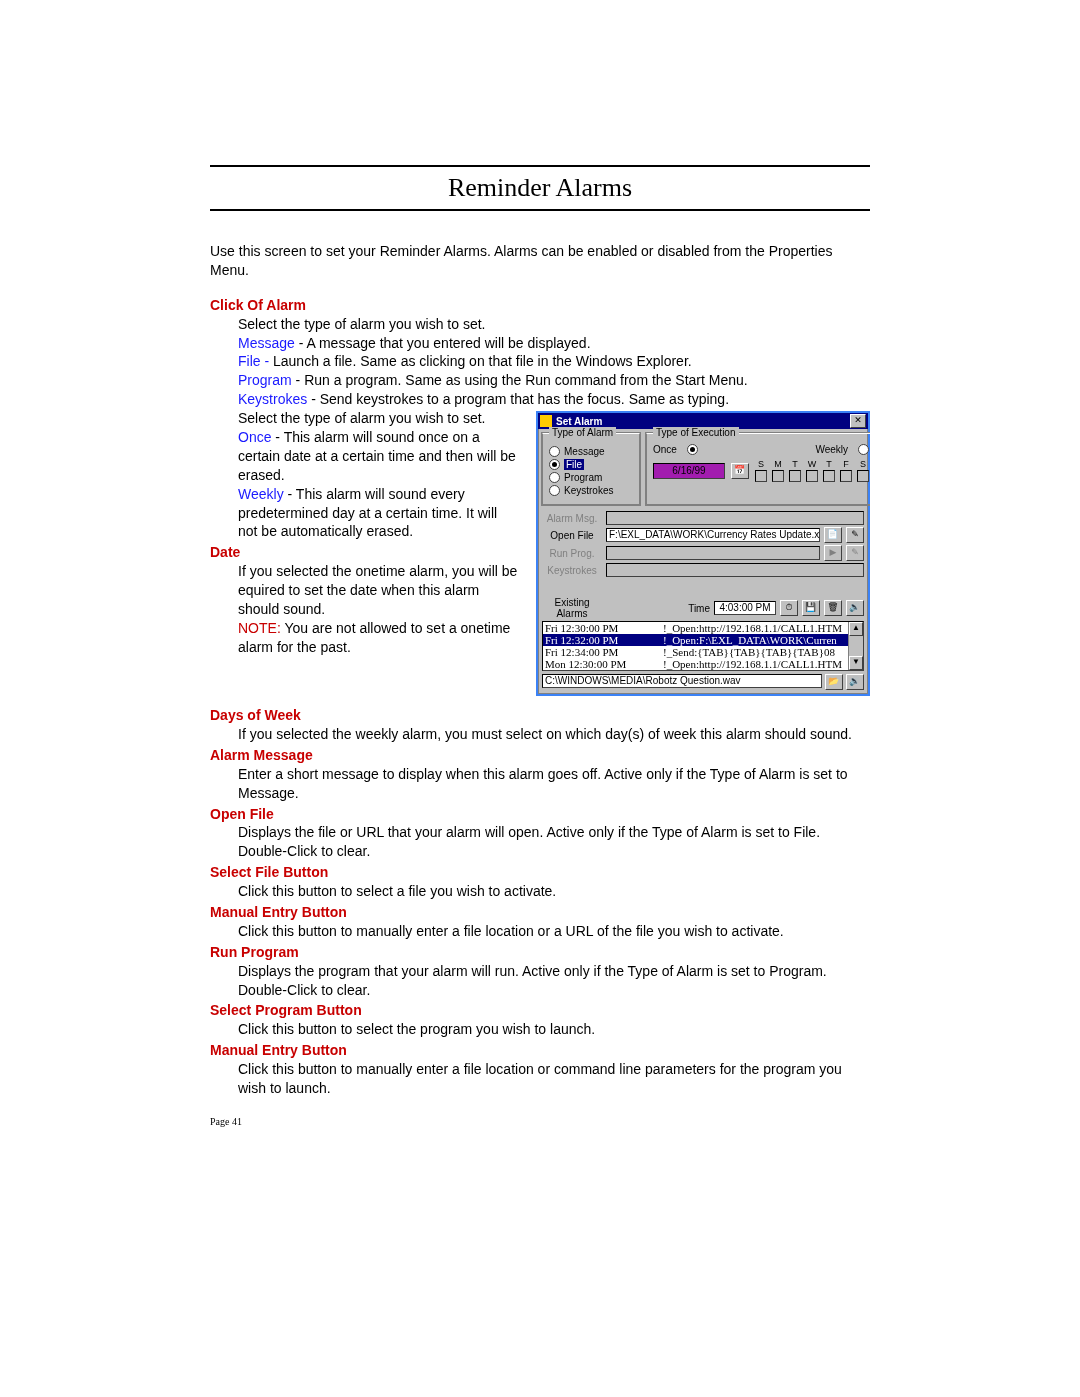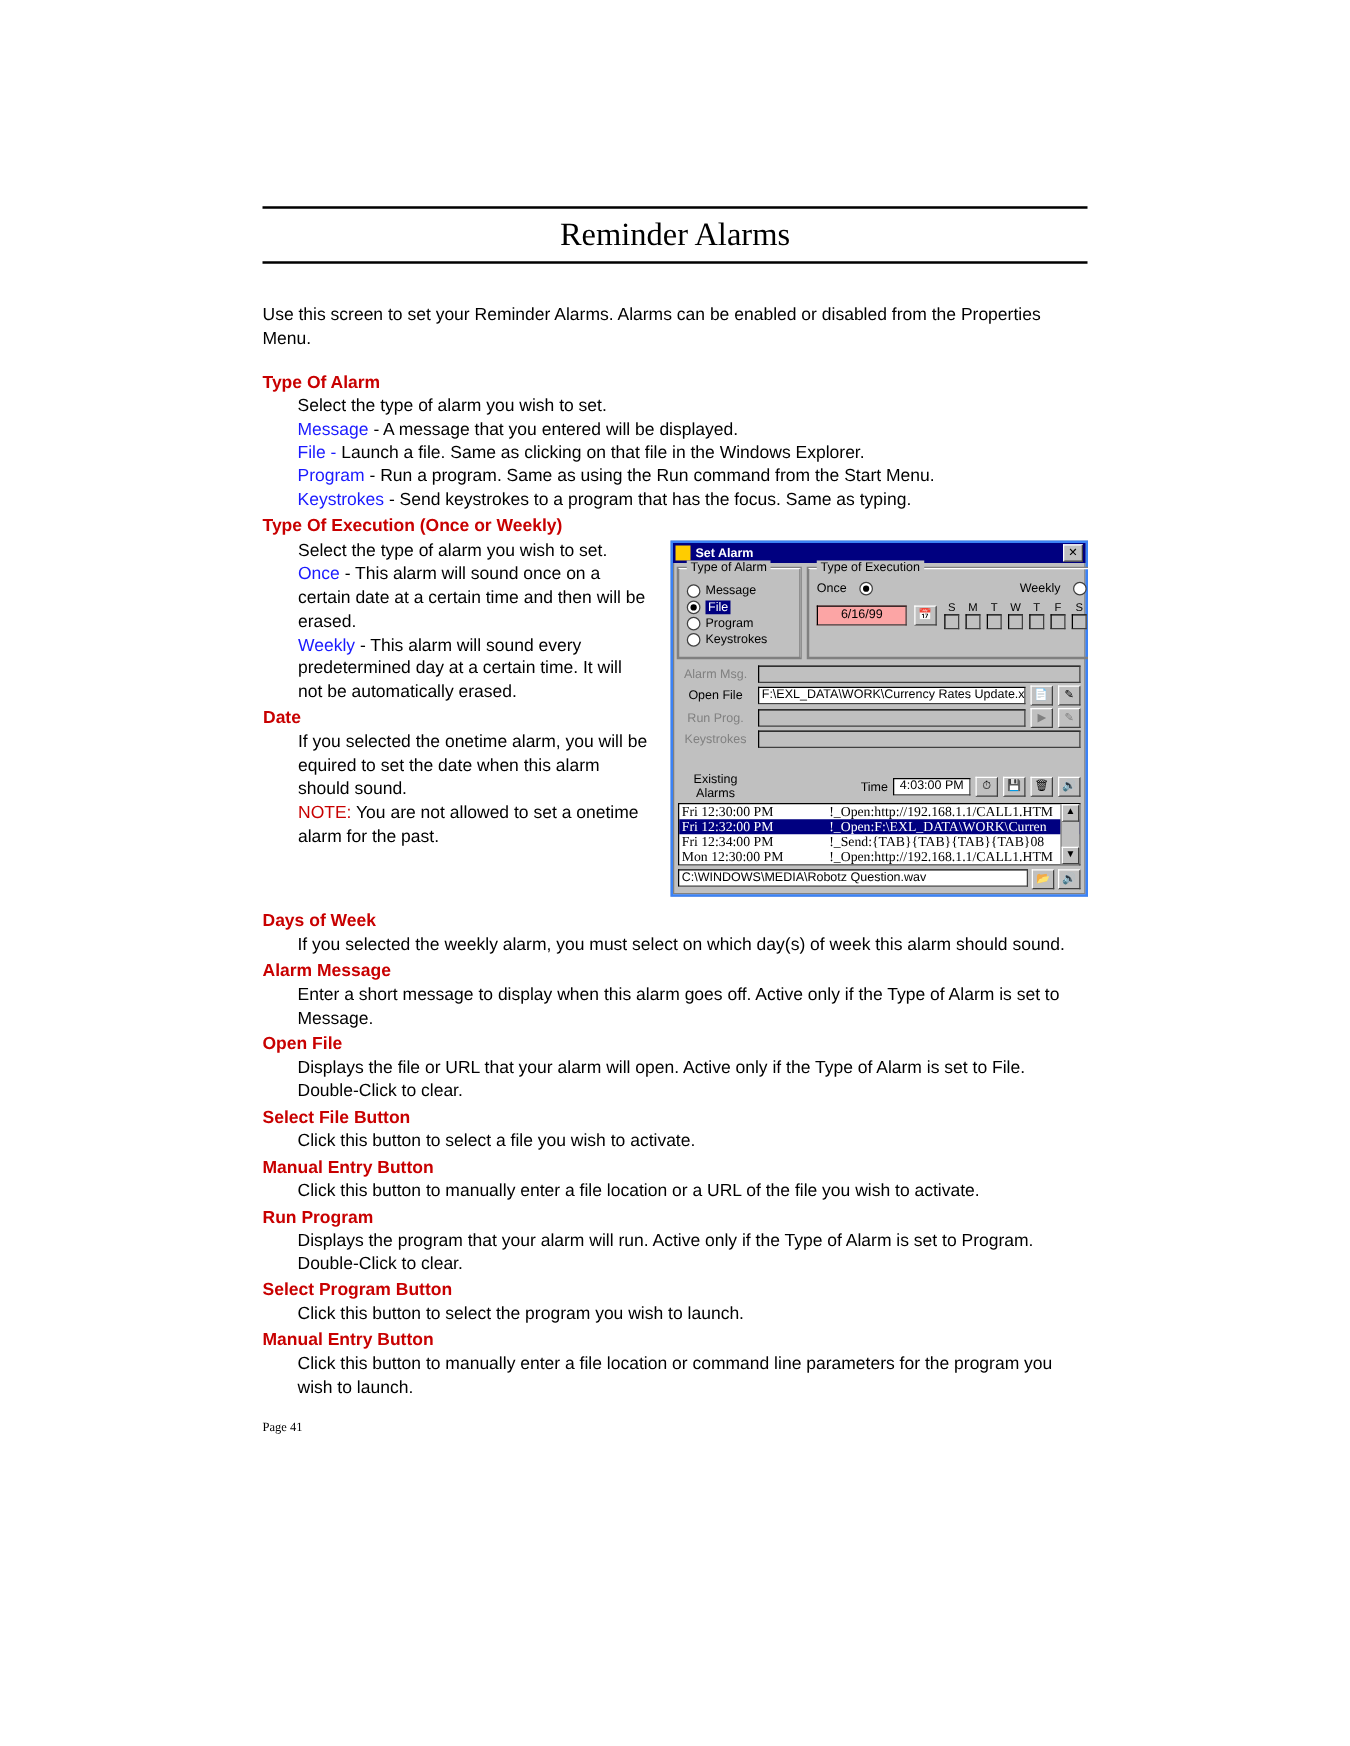--- a/index.html
+++ b/index.html
@@ -170,49 +170,48 @@
   }
   .scroll-ind div {
     height: 12px; background: #c0c0c0;
     border: 1px solid #fff;
     border-right-color: #404040; border-bottom-color: #404040;
     font-size: 8px; text-align: center; line-height: 10px;
   }
   .disabled { color: #808080; }
   .exec-top { display: flex; gap: 10px; align-items: center; }
   .datebox {
-    background: #fca5a5; border: 1px solid #404040;
+    background: #a21caf; border: 1px solid #404040;
     border-top-color: #000; border-left-color: #000;
     width: 70px; height: 14px; font-size: 10px; text-align: center;
     line-height: 13px;
   }
   .sound-row { display: flex; gap: 3px; margin-top: 3px; }
   .sound-row .txtbox { flex: 1; }
 </style>
 </head>
 <body>
 
 <div class="page">
 
   <hr class="rule">
   <h1 class="title">Reminder Alarms</h1>
   <hr class="rule2">
 
   <div class="intro">Use this screen to set your Reminder Alarms.  Alarms can be enabled or disabled from the Properties Menu.</div>
 
-  <div class="term-head">Type Of Alarm</div>
+  <div class="term-head">Click Of Alarm</div>
   <div class="indent">
     <div>Select the type of alarm you wish to set.</div>
     <div><span class="blue">Message</span><span> - A message that you entered will be displayed.</span></div>
     <div><span class="blue">File</span><span class="blue"> - </span><span>Launch a file.  Same as clicking on that file in the Windows Explorer.</span></div>
     <div><span class="blue">Program</span><span> - Run a program. Same as using the Run command from the Start Menu.</span></div>
     <div><span class="blue">Keystrokes</span><span> - Send keystrokes to a program that has the focus.  Same as typing.</span></div>
   </div>
 
-  <div class="term-head">Type Of Execution (Once or Weekly)</div>
 
   <div class="wrap-section">
 
     <div class="dialog">
       <div class="titlebar">
         <span class="t-ico"></span>
         <span class="t-txt">Set Alarm</span>
         <span class="close-btn">✕</span>
       </div>
       <div class="dlg-body">

